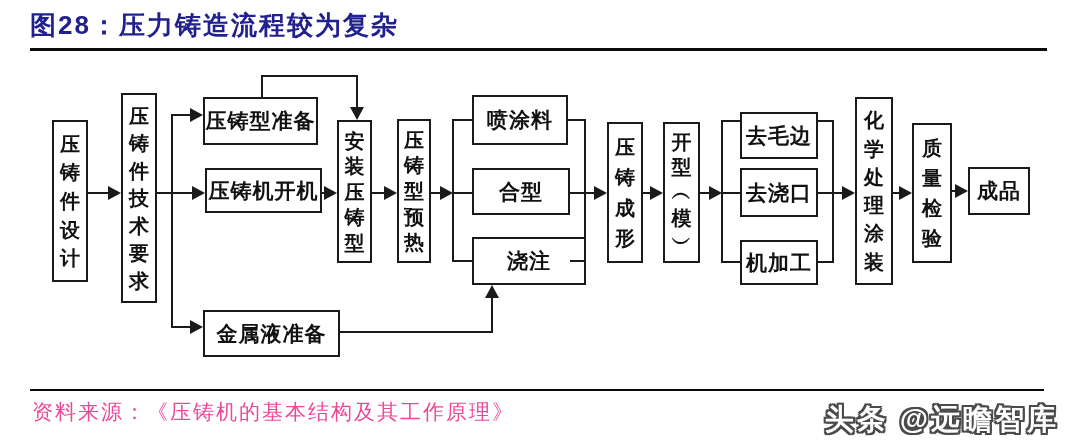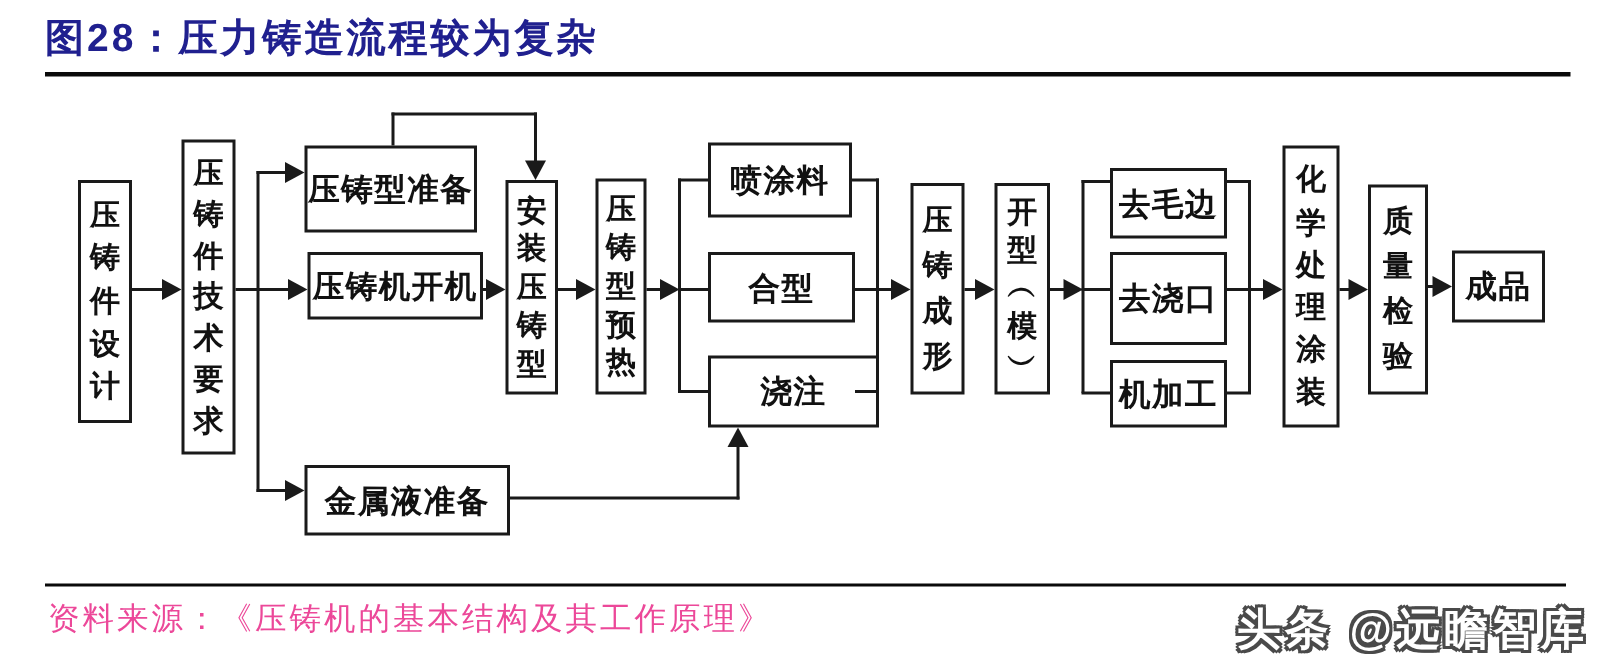--- a/index.html
+++ b/index.html
@@ -60,21 +60,21 @@
     </div>
   <div class="node v" style="left:121px;top:93px;width:36px;height:210px">
       <span class="vchar">压</span>
       <span class="vchar">铸</span>
       <span class="vchar">件</span>
       <span class="vchar">技</span>
       <span class="vchar">术</span>
       <span class="vchar">要</span>
       <span class="vchar">求</span>
     </div>
-  <div class="node h" style="left:203px;top:97px;width:115px;height:58px">压铸型准备</div>
+  <div class="node h" style="left:203px;top:97px;width:115px;height:48px">压铸型准备</div>
   <div class="node h" style="left:205px;top:168px;width:117px;height:45px">压铸机开机</div>
   <div class="node h" style="left:203px;top:310px;width:137px;height:47px">金属液准备</div>
   <div class="node v" style="left:337px;top:120px;width:35px;height:143px">
       <span class="vchar">安</span>
       <span class="vchar">装</span>
       <span class="vchar">压</span>
       <span class="vchar">铸</span>
       <span class="vchar">型</span>
     </div>
   <div class="node v" style="left:397px;top:119px;width:34px;height:144px">
@@ -94,21 +94,21 @@
       <span class="vchar">形</span>
     </div>
   <div class="node v" style="left:663px;top:122px;width:37px;height:141px">
       <span class="vchar">开</span>
       <span class="vchar">型</span>
       <span class="vchar">︵</span>
       <span class="vchar">模</span>
       <span class="vchar">︶</span>
     </div>
   <div class="node h" style="left:740px;top:112px;width:78px;height:47px">去毛边</div>
-  <div class="node h" style="left:740px;top:168px;width:78px;height:62px">去浇口</div>
+  <div class="node h" style="left:740px;top:168px;width:78px;height:49px">去浇口</div>
   <div class="node h" style="left:740px;top:240px;width:78px;height:45px">机加工</div>
   <div class="node v" style="left:855px;top:97px;width:38px;height:188px">
       <span class="vchar">化</span>
       <span class="vchar">学</span>
       <span class="vchar">处</span>
       <span class="vchar">理</span>
       <span class="vchar">涂</span>
       <span class="vchar">装</span>
     </div>
   <div class="node v" style="left:912px;top:123px;width:40px;height:140px">

